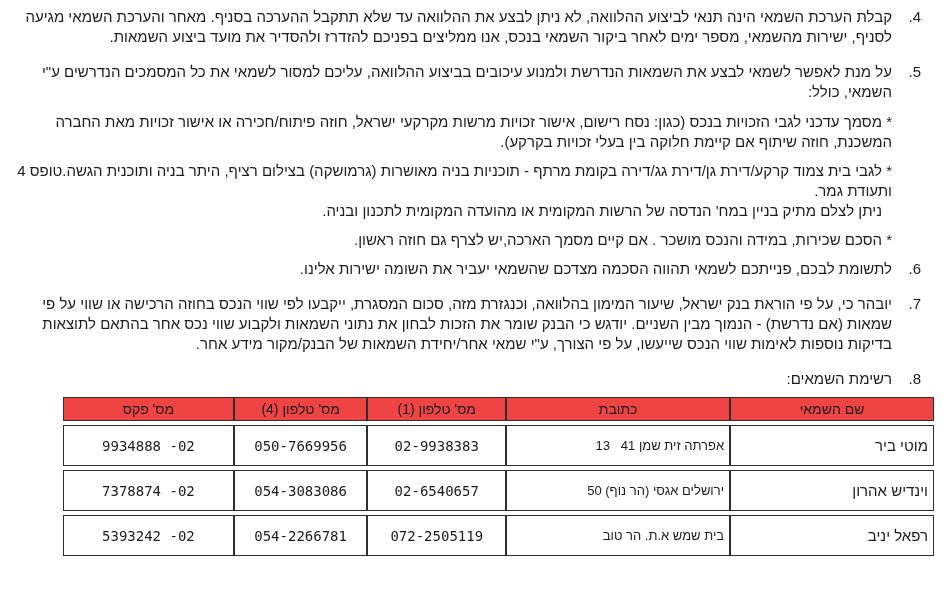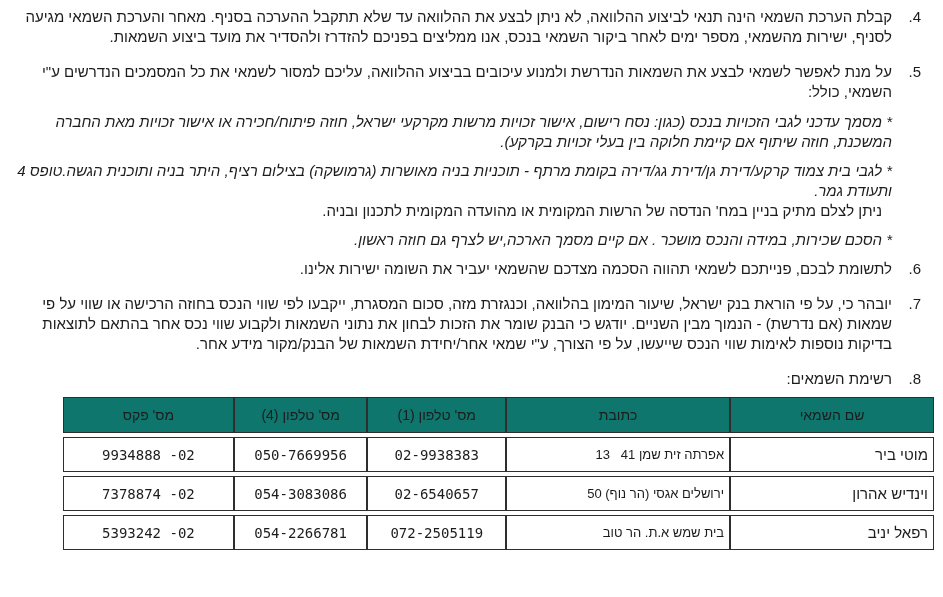--- a/index.html
+++ b/index.html
@@ -12,39 +12,39 @@
   .doc { padding: 7px 22px 0 8px; font-size: 15px; line-height: 20px; }
 
   .item { display: flex; margin-bottom: 15px; }
   .item .num {
     flex: 0 0 16px; margin-left: 13px; text-align: right;
     white-space: nowrap;
   }
   .item .itext { flex: 1 1 auto; }
 
   .bullets { padding-right: 29px; }
-  .bullet { margin-bottom: 9px; font-style: italic; }
+  .bullet { margin-bottom: 9px; }
   .bullet-note { padding-right: 10px; margin-top: -9px; margin-bottom: 9px; }
   .bold { font-weight: bold; }
   .mb-lg { }
   .mb-sm { margin-bottom: 4px; }
 
   table.appraisers {
     border-collapse: separate; border-spacing: 0 4px;
     margin-right: -13px; table-layout: fixed; width: 871px;
     font-size: 14px;
   }
   .appraisers th, .appraisers td {
     border: 1px solid #2e2e2e; overflow: hidden; white-space: nowrap;
   }
   .appraisers th {
-    background: #0f766e; font-weight: normal; height: 22px;
-    text-align: center; padding: 7px 4px;
+    background: #ef4444; font-weight: normal; height: 22px;
+    text-align: center; padding: 1px 4px;
   }
-  .appraisers td { height: 35px; padding: 2px 5px; }
+  .appraisers td { height: 41px; padding: 2px 5px; }
   td.c-name { text-align: right; font-size: 15px; margin-left: 45px; }
   td.c-addr { text-align: right; white-space: pre-wrap; font-size: 13px; }
   td.c-num {
     text-align: center;
     font-family: "DejaVu Sans Mono", "Liberation Mono", monospace;
     font-size: 14px;
   }
 </style>
 </head>
 <body>

